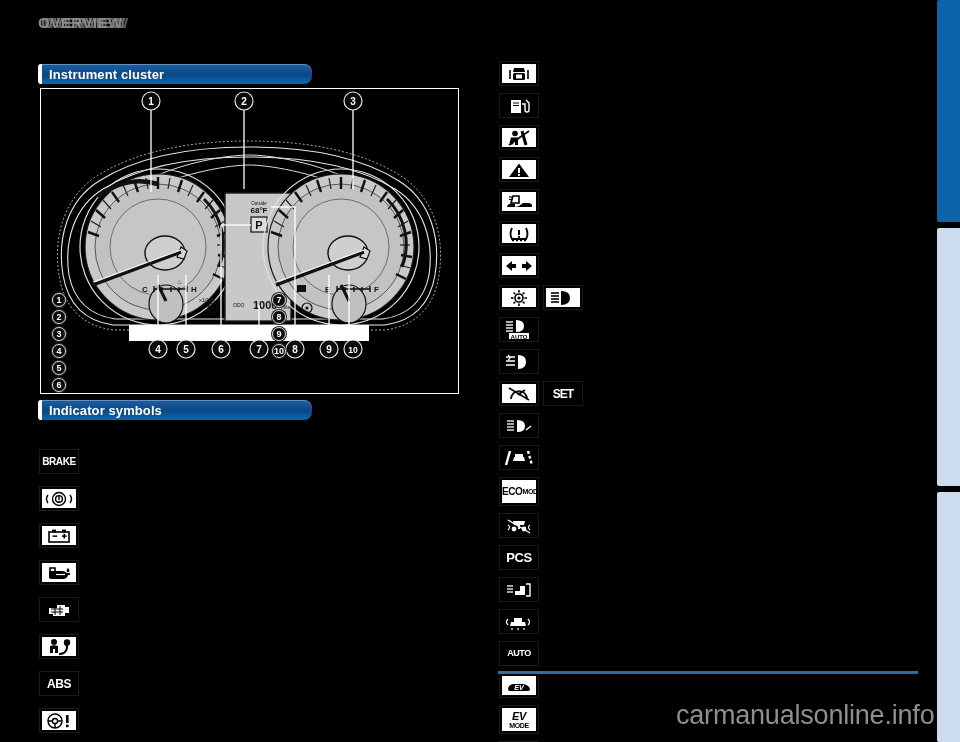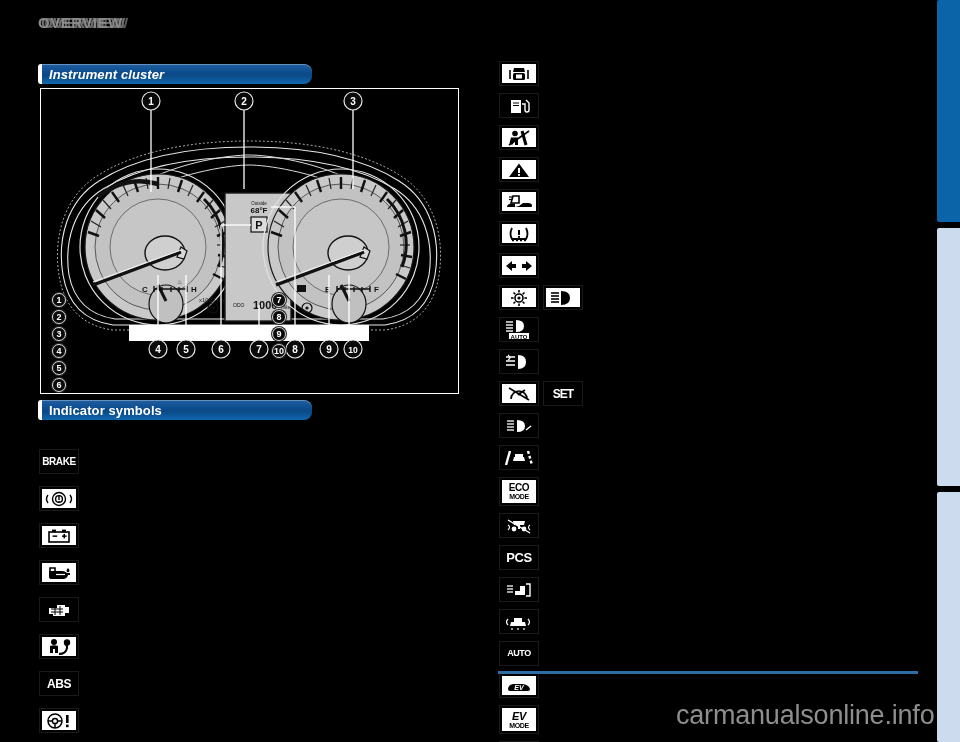--- a/index.html
+++ b/index.html
@@ -25,21 +25,21 @@
     background: linear-gradient(to bottom, #1f5fa0 0%, #0d4c8f 42%, #0a4885 55%, #0f67ad 100%);
     border-radius: 3px 8px 8px 3px;
     border-left: 4px solid #ffffff;
     display: flex; align-items: center;
     padding-left: 7px;
     box-shadow: inset 0 1px 0 rgba(255,255,255,.32);
   }
   .section-bar span {
     color: #ffffff; font-size: 13px; font-weight: bold; letter-spacing: .1px;
   }
-  #bar-cluster { left: 38px; top: 64px; font-style: italic; }
+  #bar-cluster { left: 38px; top: 64px; }
   #bar-symbols { left: 38px; top: 400px; }
 
   
   .figure {
     position: absolute; left: 40px; top: 88px;
     width: 419px; height: 306px;
     background: #000;
     border: 1px solid #ffffff;
   }
   .figure svg { display: block; }
@@ -645,21 +645,21 @@
         <svg width="32" height="18" viewBox="0 0 32 18">
           <path d="M7,2 L3,16" stroke="#fff" stroke-width="2.4"></path>
           <path d="M25,2 L29,16" stroke="#fff" stroke-width="2.4" stroke-dasharray="3 2"></path>
           <path d="M11,8 L21,8 L22,12 L10,12 Z" fill="#fff"></path>
           <rect x="12" y="5" width="8" height="3" fill="#fff"></rect>
         </svg>
       </div>
     </div>
 
     <div class="sym-row" style="height:27px">
-      <div class="sym-box" style="height:27px;flex-direction:column;justify-content:center">
+      <div class="sym-box" style="height:27px;flex-direction:row;justify-content:flex-start">
         <span class="sym-text" style="font-size:10px">ECO</span>
         <span class="sym-text" style="font-size:7px">MODE</span>
       </div>
     </div>
 
     <div class="sym-row">
       <div class="sym-box inv">
         <svg width="30" height="18" viewBox="0 0 30 18">
           <path d="M9,4 L21,4 L20,8 L10,8 Z" fill="#fff"></path>
           <circle cx="10" cy="12" r="2.4" fill="#fff"></circle>

